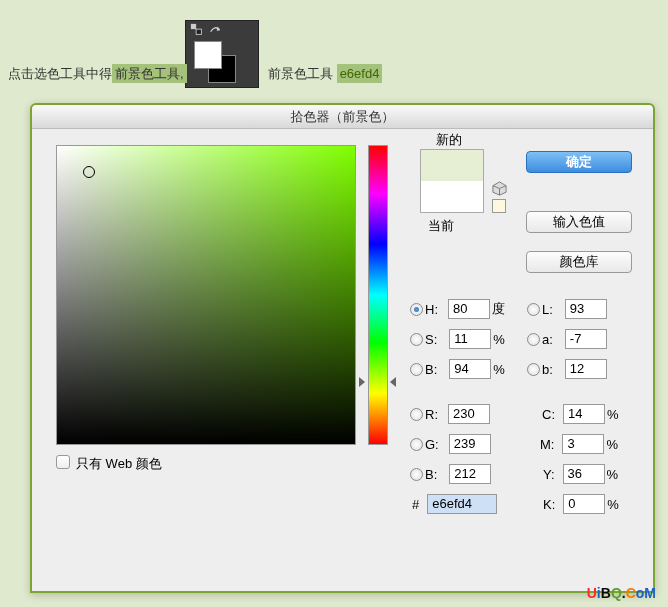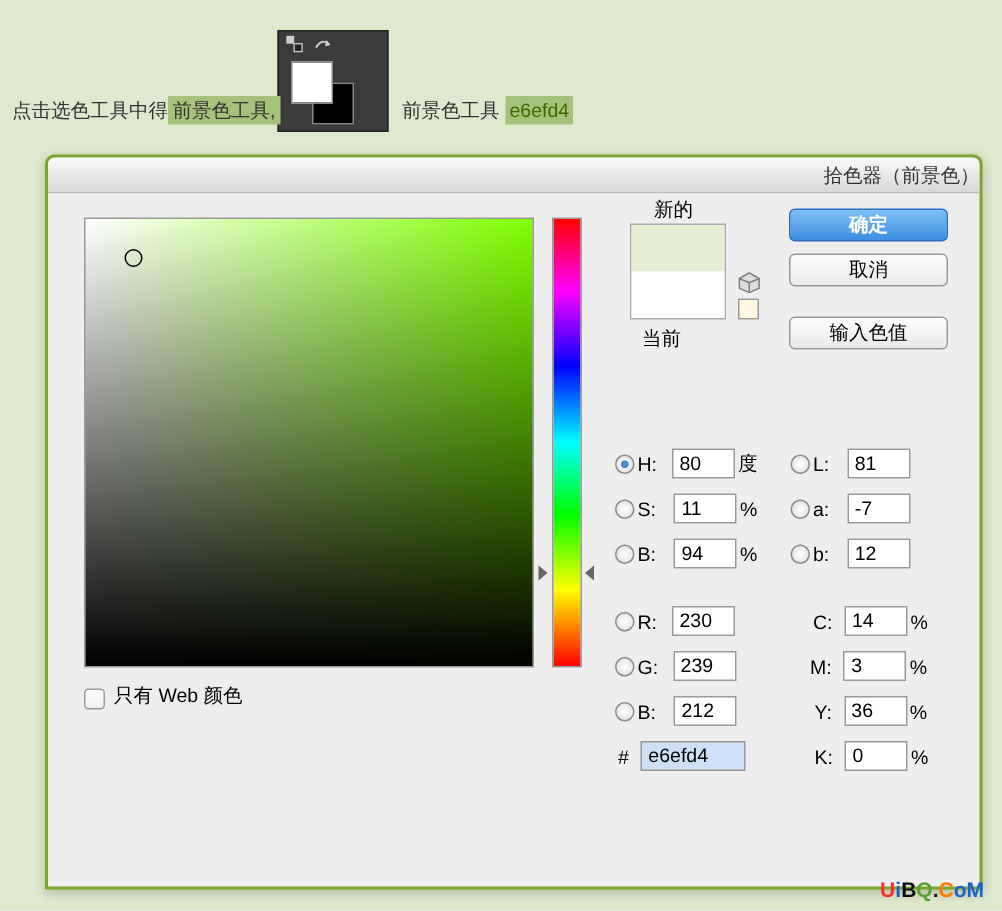--- a/index.html
+++ b/index.html
@@ -9,48 +9,48 @@
 .swatch-icons { height: 16px; display: flex; gap: 4px; padding: 2px 4px; }
 .swatch-icon { width: 14px; height: 14px; color: #ccc; }
 .swatch-pair { position: relative; margin: 4px 8px; width: 42px; height: 42px; }
 .sw-back { position: absolute; right: 0; bottom: 0; width: 28px; height: 28px; background: #000; border: 1px solid #888; }
 .sw-front { position: absolute; left: 0; top: 0; width: 28px; height: 28px; background: #fff; border: 1px solid #888; }
 .instr { position: absolute; top: 65px; left: 8px; color: #333; font-size: 13px; }
 .instr .hl { background: #a4c27a; padding: 2px 3px; }
 .instr2 { position: absolute; top: 65px; left: 268px; color: #333; font-size: 13px; }
 .instr2 .hl { background: #a4c27a; padding: 2px 3px; color: #426600; }
 .dialog { position: absolute; left: 30px; top: 103px; width: 625px; height: 490px; background: #eee; border: 2px solid #7aa52e; border-radius: 6px 6px 0 0; box-shadow: 0 2px 8px rgba(0,0,0,0.2); }
-.titlebar { height: 24px; background: linear-gradient(#fafafa,#d8d8d8); border-bottom: 1px solid #bbb; text-align: right; line-height: 24px; color: #333; border-radius: 5px 5px 0 0; }
+.titlebar { height: 24px; background: linear-gradient(#fafafa,#d8d8d8); border-bottom: 1px solid #bbb; text-align: center; line-height: 24px; color: #333; border-radius: 5px 5px 0 0; }
 .body { position: relative; padding: 32px; }
 .picker-field { position: absolute; left: 24px; top: 16px; width: 300px; height: 300px; border: 1px solid #999; background: linear-gradient(to right, #fff, #80ff00); }
 .picker-field::after { content: ""; position: absolute; inset: 0; background: linear-gradient(to top, #000, transparent); }
 .picker-cursor { position: absolute; left: 26px; top: 20px; width: 12px; height: 12px; border: 1px solid #000; border-radius: 50%; }
 .hue-strip { position: absolute; left: 336px; top: 16px; width: 20px; height: 300px; border: 1px solid #999; background: linear-gradient(to bottom, #ff0000 0%, #ff00ff 16%, #0000ff 33%, #00ffff 50%, #00ff00 66%, #ffff00 83%, #ff0000 100%); }
 .hue-arrow-l { position: absolute; left: 327px; top: 248px; width: 0; height: 0; border-top: 5px solid transparent; border-bottom: 5px solid transparent; border-left: 6px solid #666; }
 .hue-arrow-r { position: absolute; left: 358px; top: 248px; width: 0; height: 0; border-top: 5px solid transparent; border-bottom: 5px solid transparent; border-right: 6px solid #666; }
 .preview { position: absolute; left: 388px; top: 20px; width: 64px; height: 64px; border: 1px solid #aaa; }
 .pv-new { height: 50%; background: #e6efd4; }
 .pv-cur { height: 50%; background: #ffffff; }
 .lbl-new { position: absolute; left: 404px; top: 2px; }
 .lbl-cur { position: absolute; left: 396px; top: 88px; }
 .cube { position: absolute; left: 460px; top: 52px; width: 15px; height: 15px; }
 .cube svg { width: 15px; height: 15px; }
 .chip { position: absolute; left: 460px; top: 70px; width: 14px; height: 14px; background: #fff8e0; border: 1px solid #999; }
 .btn { position: absolute; width: 106px; height: 22px; background: linear-gradient(#fdfdfd,#e8e8e8); border: 1px solid #999; border-radius: 4px; text-align: center; line-height: 20px; cursor: pointer; font-size: 13px; }
 .btn.primary { background: linear-gradient(#7fc0f5,#3d8de0); border-color: #2a6fbf; color: #fff; font-weight: bold; }
-.btn.ok { left: 494px; top: 10px; }
+.btn.ok { left: 494px; top: 22px; }
 .btn.cancel { left: 494px; top: 40px; }
 .btn.add { left: 494px; top: 82px; }
 .btn.lib { left: 494px; top: 122px; }
 .rgroup { position: absolute; display: flex; align-items: center; gap: 2px; }
 .radio { width: 13px; height: 13px; border: 1px solid #8a8a8a; border-radius: 50%; background: radial-gradient(#fff,#ddd); display: inline-block; position: relative; }
 .radio.checked::after { content: ""; position: absolute; left: 3px; top: 3px; width: 5px; height: 5px; background: radial-gradient(#5b9dd9,#2a6fbf); border-radius: 50%; }
 .numbox { width: 42px; height: 20px; border: 1px solid #999; background: #fff; text-align: left; padding: 0 4px; line-height: 18px; }
 .unit { width: 18px; }
-.webck { position: absolute; left: 24px; top: 326px; display: flex; align-items: flex-end; gap: 6px; }
+.webck { position: absolute; left: 24px; top: 326px; display: flex; align-items: flex-start; gap: 6px; }
 .cbox { width: 14px; height: 14px; border: 1px solid #999; background: linear-gradient(#fff,#eee); border-radius: 3px; }
 .watermark { position: absolute; right: 12px; bottom: 6px; font-family: Arial; font-weight: bold; font-size: 14px; margin-top: 36px; }
 .watermark .u { color: #ff2a2a; }
 .watermark .i { color: #1a62c9; }
 .watermark .b { color: #0a0a0a; }
 .watermark .q { color: #5aa02c; }
 .watermark .c { color: #ff7a00; }
 </style>
 </head>
 <body>
@@ -102,22 +102,22 @@
     <div class="lbl-cur">当前</div>
     <div class="cube">
       <svg viewBox="0 0 16 16">
           <polygon points="8,1 15,5 15,12 8,15 1,12 1,5" fill="#ddd" stroke="#777"></polygon>
           <path d="M1 5 L8 8 L15 5 M8 8 L8 15" stroke="#777" fill="none"></path>
         </svg>
     </div>
     <div class="chip"></div>
 
     <div class="btn primary ok">确定</div>
-    <div class="btn cancel">取消</div>
     <div class="btn add">输入色值</div>
+    <div class="btn lib">颜色库</div>
 
     <div class="rgroup" style="left:378px;top:170px">
       <span class="radio checked"></span>
       <span>H:</span>
       <span style="width:6px"></span>
       <span class="numbox">80</span>
       <span class="unit">度</span>
     </div>
     <div class="rgroup" style="left:378px;top:200px">
       <span class="radio"></span>
@@ -131,21 +131,21 @@
       <span>B:</span>
       <span style="width:8px"></span>
       <span class="numbox">94</span>
       <span class="unit">%</span>
     </div>
 
     <div class="rgroup" style="left:495px;top:170px">
       <span class="radio"></span>
       <span>L:</span>
       <span style="width:8px"></span>
-      <span class="numbox">81</span>
+      <span class="numbox">93</span>
     </div>
     <div class="rgroup" style="left:495px;top:200px">
       <span class="radio"></span>
       <span>a:</span>
       <span style="width:8px"></span>
       <span class="numbox">-7</span>
     </div>
     <div class="rgroup" style="left:495px;top:230px">
       <span class="radio"></span>
       <span>b:</span>

